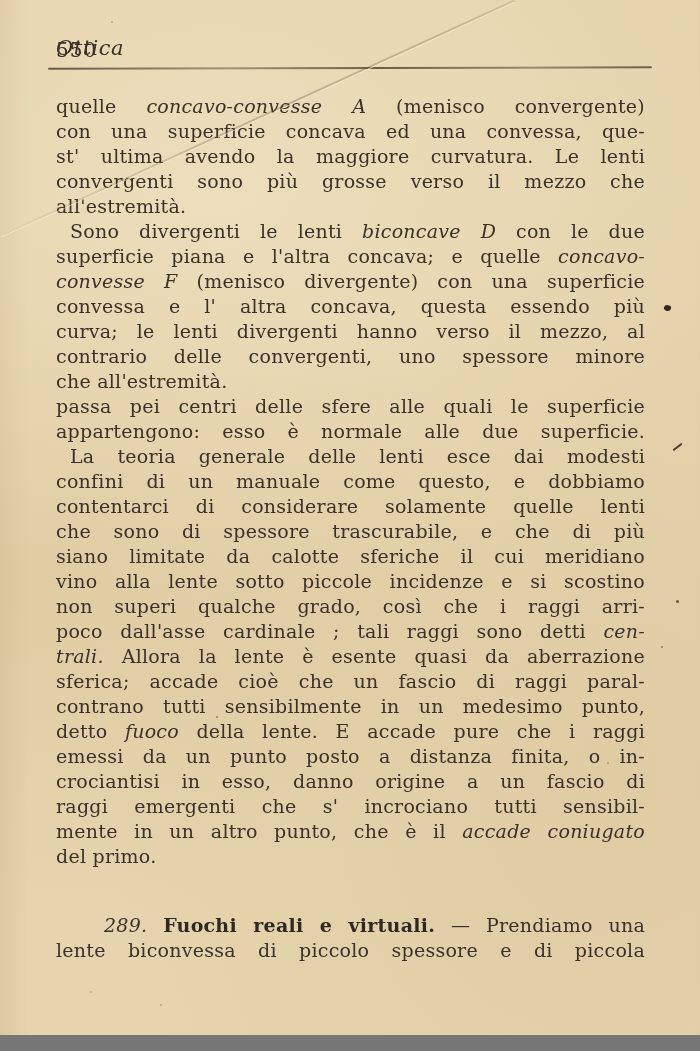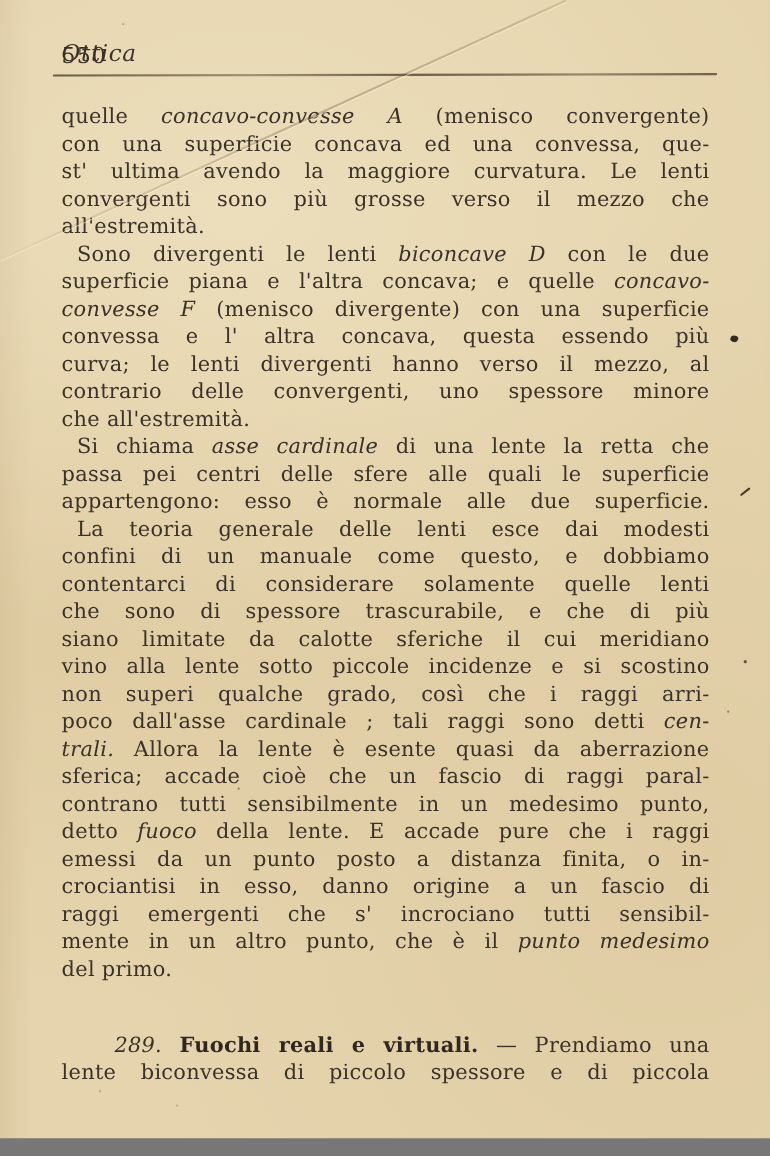--- a/index.html
+++ b/index.html
@@ -71,41 +71,40 @@
       <div class="para">
         <div class="line" style="text-indent: 14px;"><span class="seg-n">Sono divergenti le lenti </span><span class="seg-i">biconcave D</span><span class="seg-n"> con le due</span></div>
         <div class="line"><span class="seg-n">superficie piana e l'altra concava; e quelle </span><span class="seg-i">concavo-</span></div>
         <div class="line"><span class="seg-i">convesse F</span><span class="seg-n"> (menisco divergente) con una superficie</span></div>
         <div class="line"><span class="seg-n">convessa e l' altra concava, questa essendo più</span></div>
         <div class="line"><span class="seg-n">curva; le lenti divergenti hanno verso il mezzo, al</span></div>
         <div class="line"><span class="seg-n">contrario delle convergenti, uno spessore minore</span></div>
         <div class="line noj"><span class="seg-n">che all'estremità.</span></div>
       </div>
       <div class="para">
-        <div class="line" style="text-indent: 14px;"><span class="seg-n">Si chiama </span><span class="seg-i">asse cardinale</span><span class="seg-n"> di una lente la retta che</span></div>
         <div class="line"><span class="seg-n">passa pei centri delle sfere alle quali le superficie</span></div>
         <div class="line"><span class="seg-n">appartengono: esso è normale alle due superficie.</span></div>
       </div>
       <div class="para">
         <div class="line" style="text-indent: 14px;"><span class="seg-n">La teoria generale delle lenti esce dai modesti</span></div>
         <div class="line"><span class="seg-n">confini di un manuale come questo, e dobbiamo</span></div>
         <div class="line"><span class="seg-n">contentarci di considerare solamente quelle lenti</span></div>
         <div class="line"><span class="seg-n">che sono di spessore trascurabile, e che di più</span></div>
         <div class="line"><span class="seg-n">siano limitate da calotte sferiche il cui meridiano</span></div>
         <div class="line"><span class="seg-n">vino alla lente sotto piccole incidenze e si scostino</span></div>
         <div class="line"><span class="seg-n">non superi qualche grado, così che i raggi arri-</span></div>
         <div class="line"><span class="seg-n">poco dall'asse cardinale ; tali raggi sono detti </span><span class="seg-i">cen-</span></div>
         <div class="line"><span class="seg-i">trali.</span><span class="seg-n"> Allora la lente è esente quasi da aberrazione</span></div>
         <div class="line"><span class="seg-n">sferica; accade cioè che un fascio di raggi paral-</span></div>
         <div class="line"><span class="seg-n">contrano tutti sensibilmente in un medesimo punto,</span></div>
         <div class="line"><span class="seg-n">detto </span><span class="seg-i">fuoco</span><span class="seg-n"> della lente. E accade pure che i raggi</span></div>
         <div class="line"><span class="seg-n">emessi da un punto posto a distanza finita, o in-</span></div>
         <div class="line"><span class="seg-n">crociantisi in esso, danno origine a un fascio di</span></div>
         <div class="line"><span class="seg-n">raggi emergenti che s' incrociano tutti sensibil-</span></div>
-        <div class="line"><span class="seg-n">mente in un altro punto, che è il </span><span class="seg-i">punto medesimo</span></div>
+        <div class="line"><span class="seg-n">mente in un altro punto, che è il </span><span class="seg-i">accade coniugato</span></div>
         <div class="line noj"><span class="seg-n">del primo.</span></div>
       </div>
       <div class="para">
         <div class="line" style="text-indent: 48px; margin-top: 44px;"><span class="seg-i">289.</span><span class="seg-n"> </span><span class="seg-b">Fuochi reali e virtuali.</span><span class="seg-n"> — Prendiamo una</span></div>
         <div class="line"><span class="seg-n">lente biconvessa di piccolo spessore e di piccola</span></div>
       </div>
     </div>
 
   <div class="crease"></div>
 

